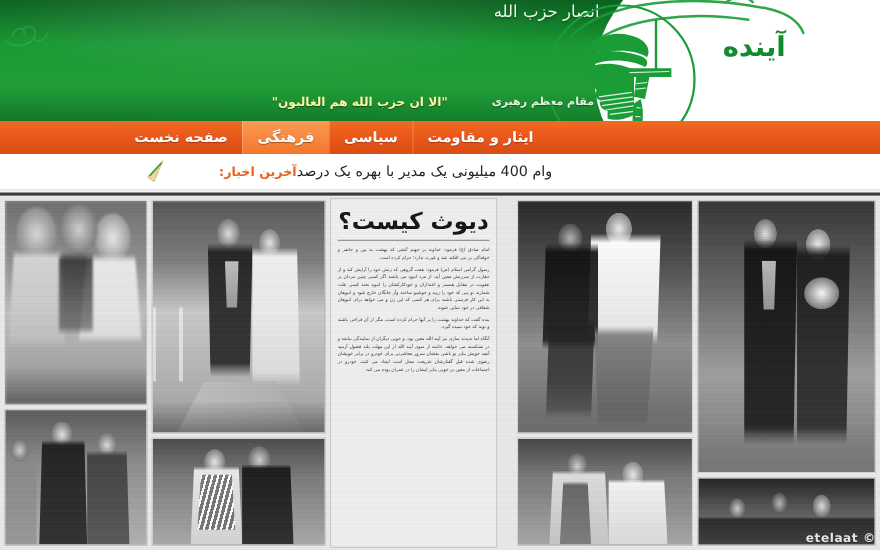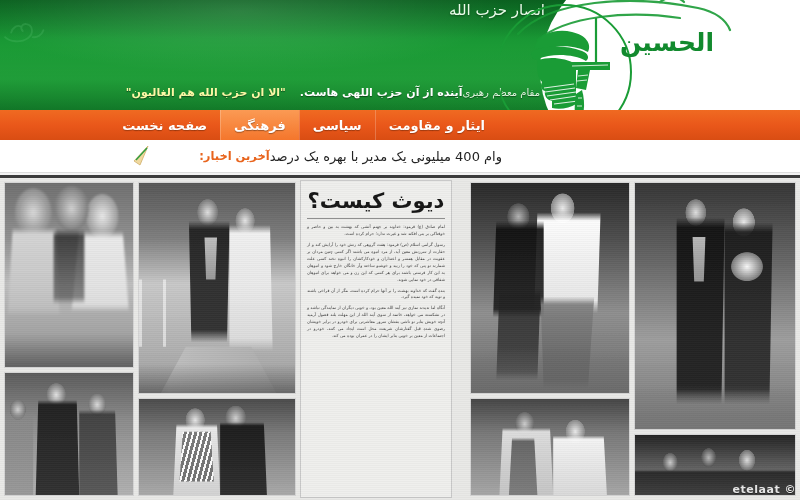--- a/index.html
+++ b/index.html
@@ -82,23 +82,24 @@
   }
   .slogan-text {
     font-size: 11px;
     font-weight: bold;
     color: #ffffff;
     text-shadow: 0 1px 1px rgba(0,0,0,0.45);
     padding-left: 14px;
   }
   .slogan-attrib {
     font-size: 10px;
-    font-weight: normal;
+    font-weight: bold;
     color: #dff4dd;
     text-shadow: 0 1px 1px rgba(0,0,0,0.4);
+    margin-left: 40px;
   }
 
   
   .logo-block {
     position: absolute;
     right: 0;
     top: 0;
     width: 300px;
     height: 168px;
     overflow: hidden;
@@ -346,21 +347,20 @@
         <path d="M4 30 C10 36 24 38 34 31 C42 25 40 14 32 13 C26 12 23 18 27 22"></path>
         <path d="M12 24 C14 17 20 14 24 16"></path>
         <path d="M40 30 C46 31 52 27 54 21"></path>
       </g>
     </svg>
 
     <div class="masthead-title">انصار حزب الله</div>
 
     <div class="slogan-row">
       <span class="slogan-attrib">مقام معظم رهبری</span>
-      <span class="slogan-text">آینده از آن حزب اللهی هاست.</span>
       <span class="slogan-quote">"الا ان حزب الله هم الغالبون"</span>
     </div>
   </div>
 
   <div class="logo-block">
     <div class="logo-white-bg"></div>
 
     <svg class="logo-swash" viewBox="0 0 230 60">
       <g fill="none" stroke="#1a9c36" stroke-width="2.2" stroke-linecap="round">
         <path d="M8 42 C40 8 120 2 188 16 C206 20 216 28 220 38"></path>
@@ -400,21 +400,21 @@
             <path d="M65 88 L70 88"></path>
             <path d="M65 96 L69 96"></path>
         </g>
       </g>
 
       <g stroke="#1a9c36" stroke-width="2.2" fill="none">
         <path d="M84 0 L84 46"></path>
       </g>
     </svg>
 
-    <div class="logo-sub">الحسین</div>
+    <div class="logo-sub">آینده</div>
   </div>
 
   <nav class="navbar">
     <div class="nav-items" id="nav-items">
         <div class="nav-item">ایثار و مقاومت</div>
         <div class="nav-item">سیاسی</div>
         <div class="nav-item active">فرهنگی</div>
         <div class="nav-item">صفحه نخست</div>
       </div>
   </nav>

